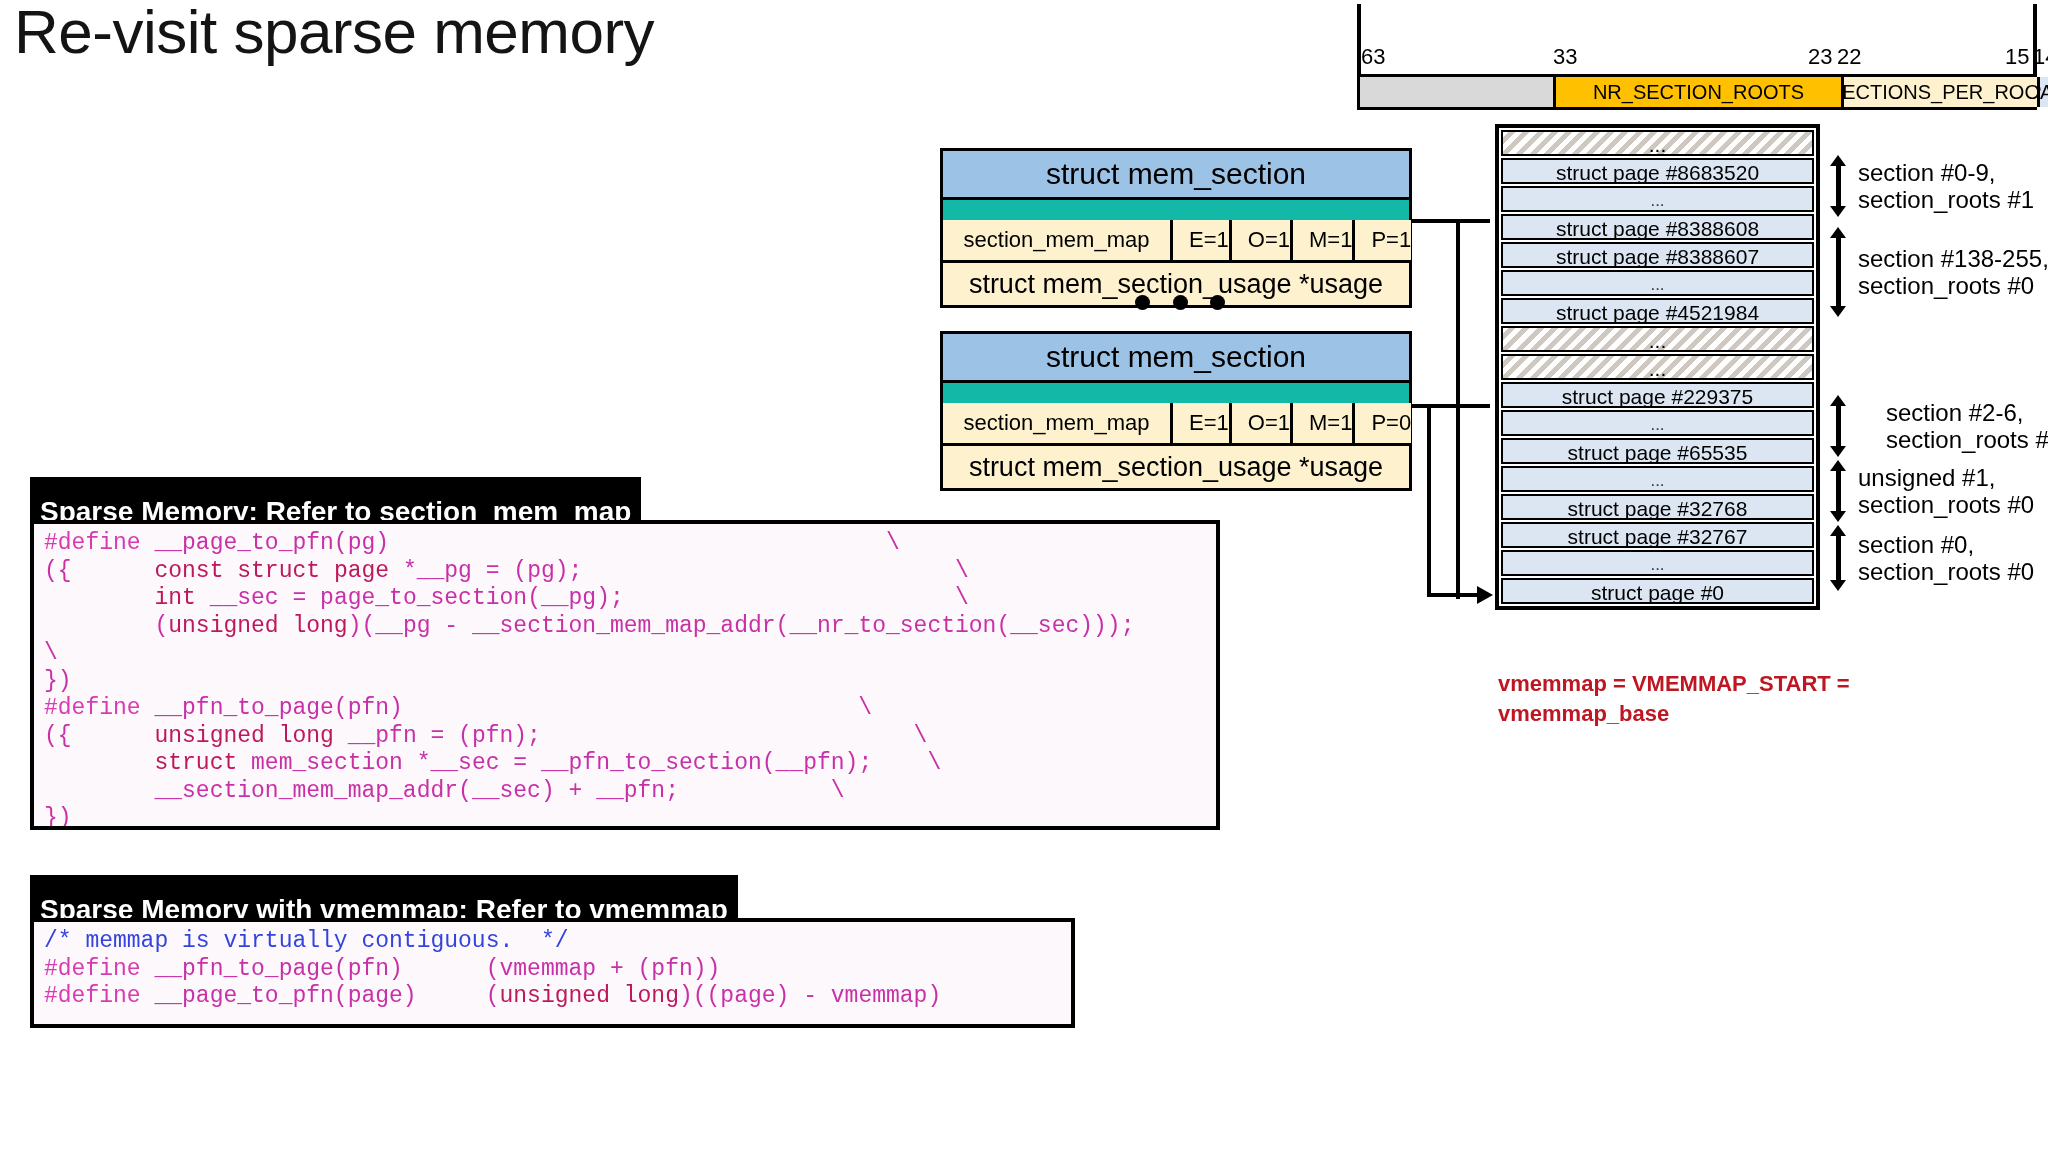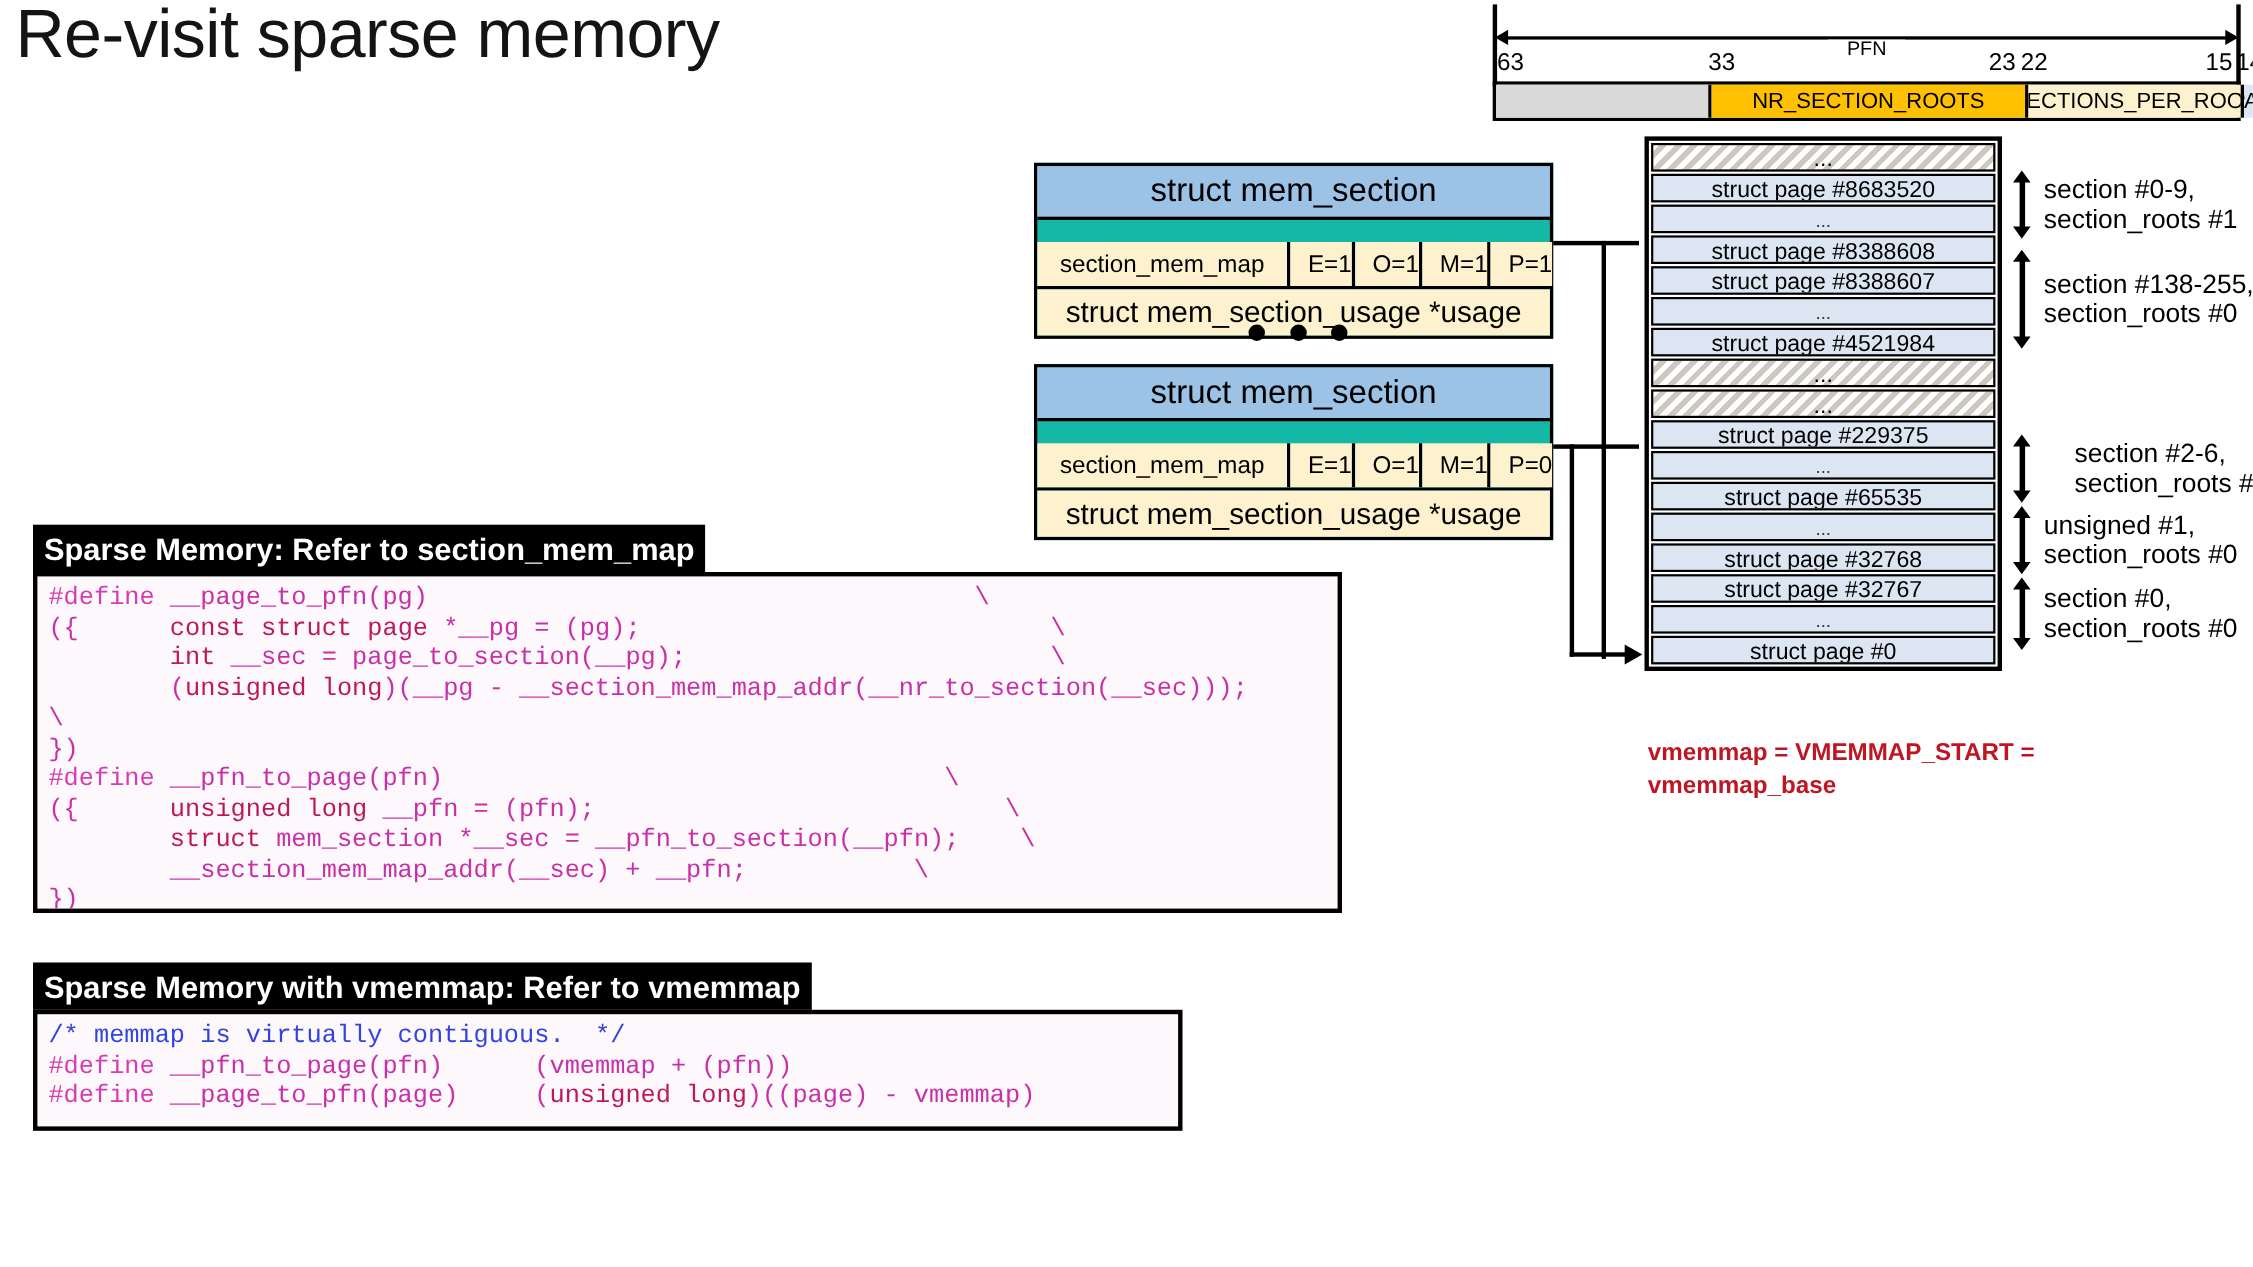--- a/index.html
+++ b/index.html
@@ -140,21 +140,21 @@
   
   #vmemmap-label {
     left: 1498px; top: 645px;
     font-size: 22px; font-weight: bold; color: #be1622; line-height: 30px; margin-top: 24px;
   }
 
   
   .panel-title {
     position: absolute; background: #000; color: #fff;
     font-weight: bold; font-size: 28px; line-height: 40px;
-    padding: 3px 10px 3px 10px; white-space: nowrap;
+    padding: 15px 10px 3px 10px; white-space: nowrap;
     font-family: "Liberation Sans", sans-serif;
   }
   .code-box {
     position: absolute; border: 4px solid #000; background: #fdf8fc;
     box-sizing: border-box; padding: 6px 10px;
     font-family: "Liberation Mono", monospace;
     font-size: 23px; line-height: 27.5px;
     white-space: pre; overflow: hidden;
   }
   .c-pp   { color: #d63bb0; }   
@@ -170,26 +170,20 @@
 </style>
 </head>
 <body>
 
 <div class="abs" id="slide-title">Re-visit sparse memory</div>
 
 <div class="abs" id="pfn-diagram">
   <div class="vbar-left"></div>
   <div class="vbar-right"></div>
 
-  <div id="pfn-arrow-row">
-    <div class="ah-l"></div>
-    <div class="line"></div>
-    <div class="ah-r"></div>
-    <div id="pfn-arrow-label">PFN</div>
-  </div>
 
   <div id="pfn-ticks">
       <span style="left: 4px;">63</span>
       <span style="left: 196px;">33</span>
       <span style="left: 451px;">23</span>
       <span style="left: 480px;">22</span>
       <span style="left: 648px;">15</span>
       <span style="left: 676px;">14</span>
     </div>
   <div id="pfn-fields">

